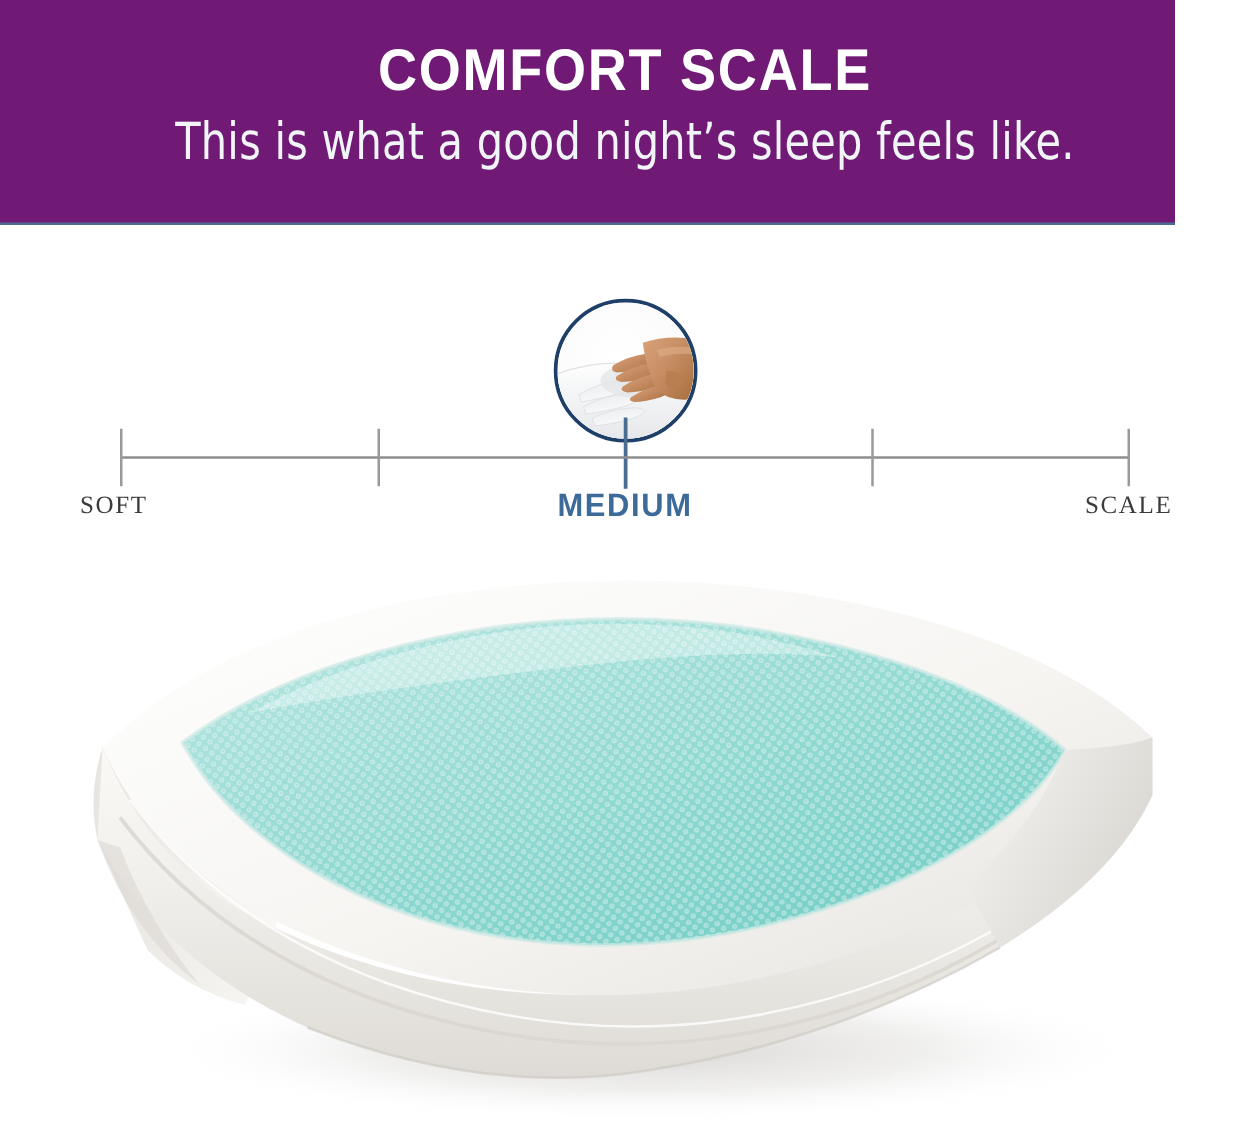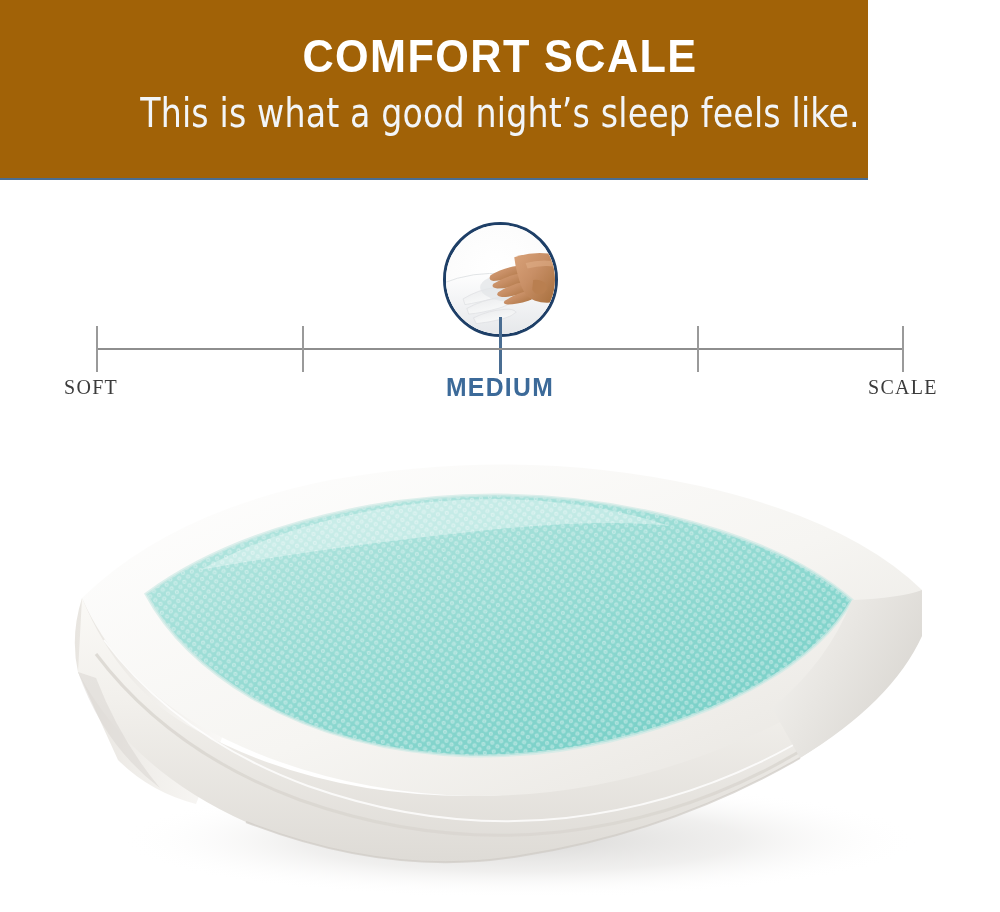--- a/index.html
+++ b/index.html
@@ -12,23 +12,23 @@
     height: 912px;
     font-family: "Liberation Sans", sans-serif;
     overflow: hidden;
     position: relative;
   }
 
   
   #header-band {
     position: absolute;
     left: 0; top: 0;
-    width: 868px;
+    width: 940px;
     height: 180px;
-    background: #a16207;
+    background: #701a75;
     box-sizing: border-box;
     border-bottom: 2px solid #4a6d92;
   }
   #page-title {
     position: absolute;
     left: 0; top: 30px;
     width: 1000px;
     text-align: center;
     color: #ffffff;
     font-family: "Liberation Sans Narrow", "Liberation Sans", sans-serif;
@@ -50,21 +50,21 @@
     font-size: 41px;
     line-height: 50px;
     letter-spacing: 0.2px;
     white-space: nowrap;
     transform: scaleX(0.90);
   }
 
   
   #scale-region {
     position: absolute;
-    left: 0; top: 179px;
+    left: 0; top: 196px;
     width: 1000px;
     height: 260px;
   }
 
   #scale-axis-line {
     position: absolute;
     left: 96px;
     top: 169px;
     width: 808px;
     height: 2px;

